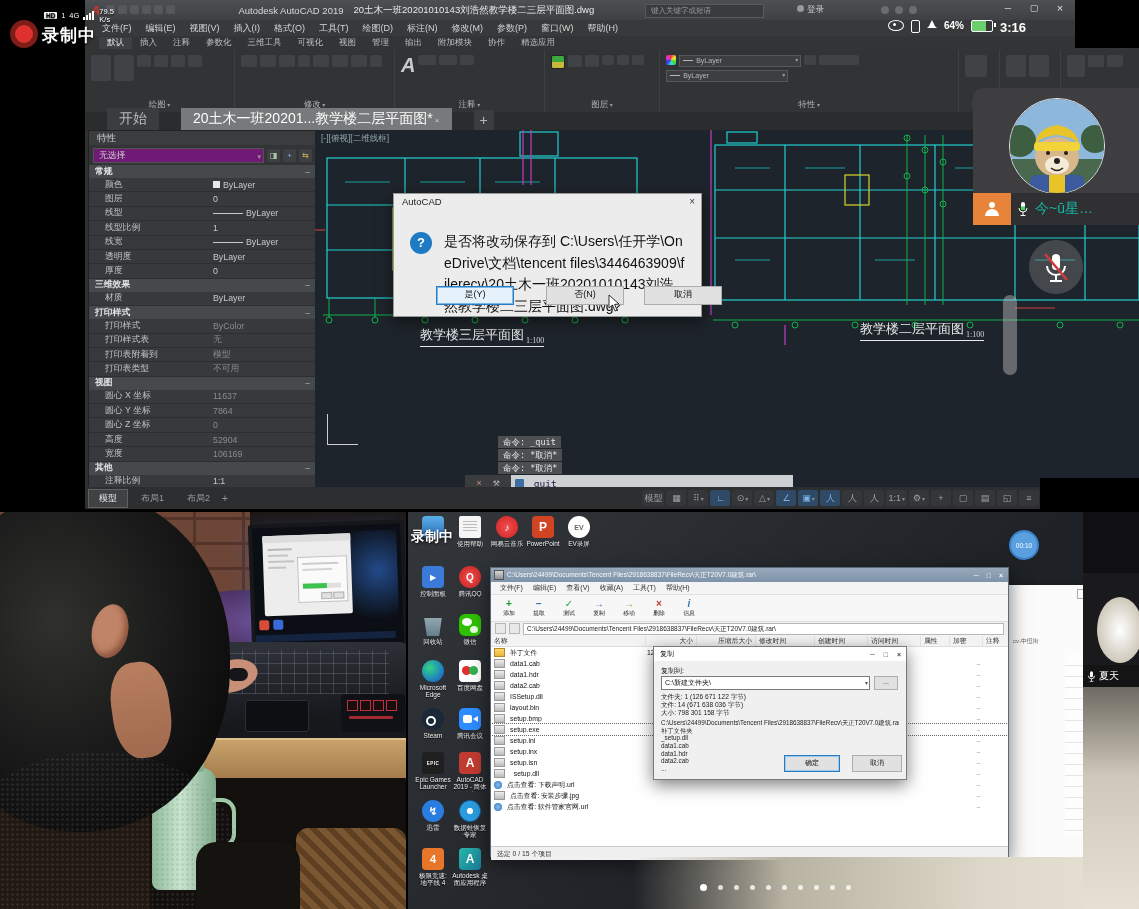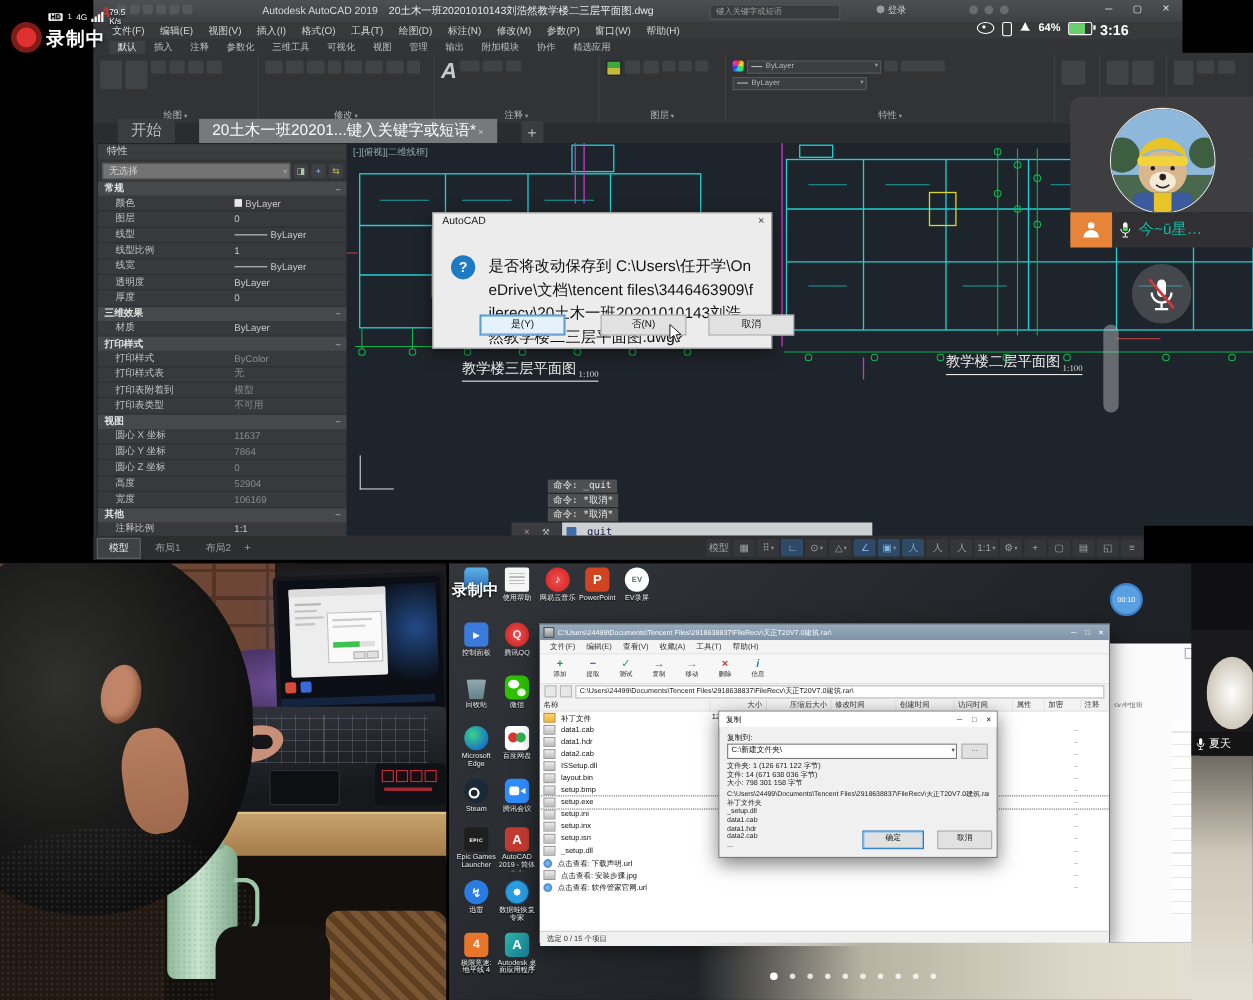--- a/index.html
+++ b/index.html
@@ -47,21 +47,21 @@
   .ftab{font-size:14px;padding:2px 12px;margin-left:22px;white-space:nowrap;}
   .ftab-start{background:#3a3c3e;color:#b8b8b8;}
   .ftab-doc{background:#77797b;color:#fbfbfb;}
   .ftab-doc::after{content:"  ×";color:#d0d0d0;font-size:8px;}
   .ftab-plus{background:#3a3c3e;color:#b8b8b8;padding:2px 6px;}
   .ftab-plus::before{content:"+";}
   
   .props{position:absolute;left:3px;top:130px;width:227px;height:357px;background:#323436;border:1px solid #222;font-size:8.8px;}
   .props-title{height:14px;line-height:14px;padding-left:8px;color:#d0d0d0;font-size:9.5px;background:#3a3c3e;}
   .selrow{height:20px;display:flex;align-items:center;gap:3px;padding:0 4px;}
-  .psel{flex:1;height:13px;background:#737373;border:1px solid #505254;color:#cfcfcf;line-height:13px;padding-left:5px;position:relative;}
+  .psel{flex:1;height:13px;background:#701a75;border:1px solid #505254;color:#cfcfcf;line-height:13px;padding-left:5px;position:relative;}
   .psel::after{content:"▾";position:absolute;right:2px;top:1px;font-size:7px;color:#9a9a9a;}
   .pic{width:13px;height:13px;background:#3e4043;border-radius:2px;text-align:center;line-height:13px;font-size:8px;color:#a8c8a8;}
   .pic1::before{content:"◨";} .pic2::before{content:"+";color:#8fb8e8;} .pic3::before{content:"⇆";color:#c8b85a;}
   .psec{height:13px;background:#46494c;display:flex;align-items:center;justify-content:space-between;
         padding:0 6px;font-weight:bold;color:#e2e2e2;font-size:8.8px;}
   .psec::after{content:"−";color:#b8b8b8;font-weight:normal;}
   .prow{height:13.4px;display:flex;align-items:center;border-bottom:1px solid #2c2e30;background:#37393c;}
   .pl{width:108px;padding-left:16px;color:#c2c2c2;white-space:nowrap;overflow:hidden;}
   .pv{flex:1;color:#c8c8c8;display:flex;align-items:center;gap:3px;white-space:nowrap;overflow:hidden;}
   .pv.dim{color:#8b8b8b;}
@@ -383,21 +383,21 @@
         <div class="ricons">
             <i style="width:18px;height:22px"></i>
             <i style="width:16px;height:12px"></i>
             <i style="width:16px;height:12px"></i>
           </div>
         <div class="plabel">剪贴板</div>
       </div>
     </div>
     <div class="ftabs">
       <span class="ftab ftab-start">开始</span>
-      <span class="ftab ftab-doc">20土木一班20201...键入关键字或短语*</span>
+      <span class="ftab ftab-doc">20土木一班20201...教学楼二层平面图*</span>
       <span class="ftab ftab-plus"></span>
     </div>
 
     <div class="props">
       <div class="props-title">特性</div>
       <div class="selrow">
         <span class="psel">无选择</span>
         <span class="pic pic1"></span>
         <span class="pic pic2"></span>
         <span class="pic pic3"></span>

